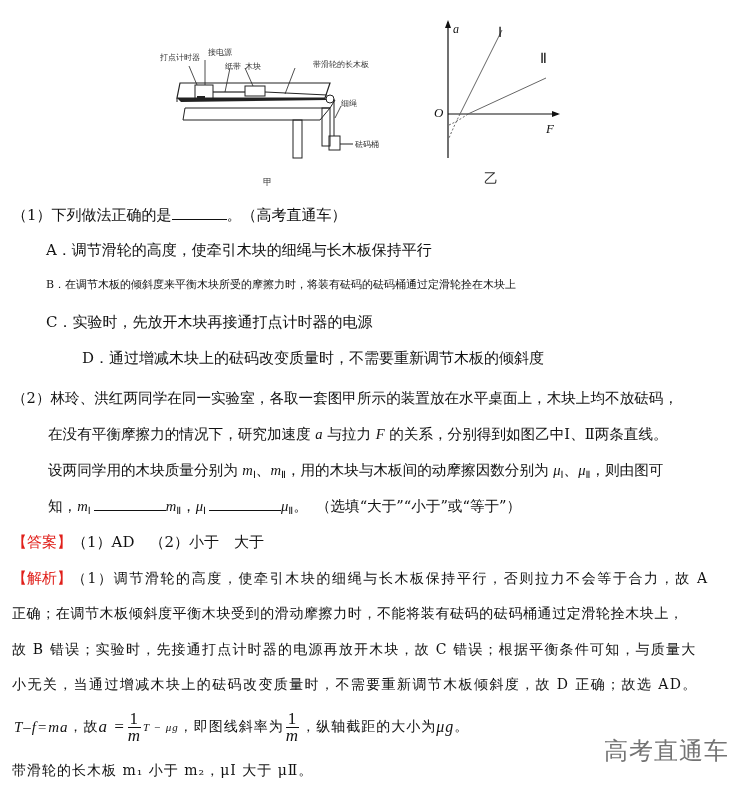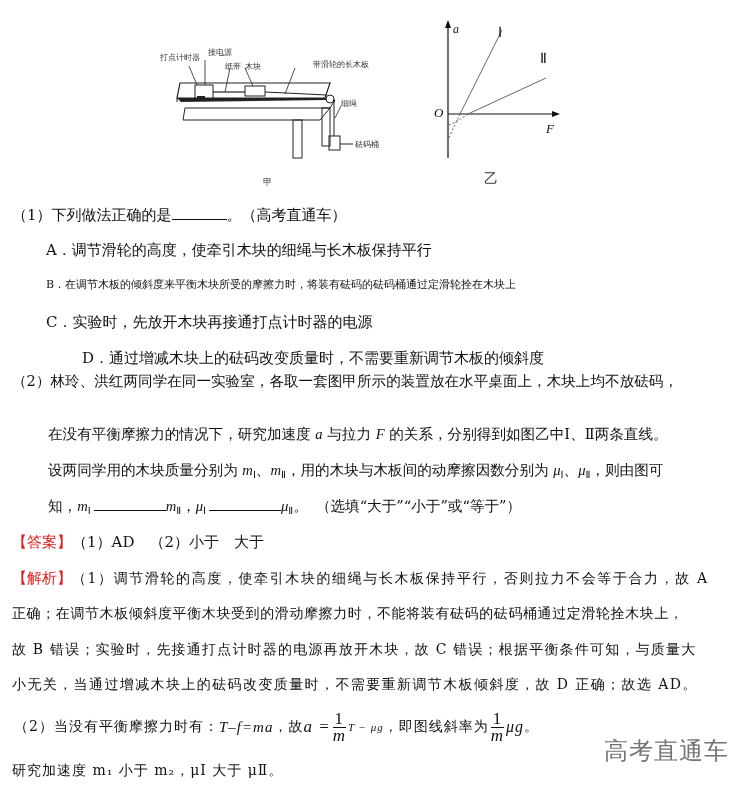--- a/index.html
+++ b/index.html
@@ -106,21 +106,21 @@
 <div class="abs opt" style="left:46px; top:277px; font-size:11px;">
   <span>B．</span><span>在调节木板的倾斜度来平衡木块所受的摩擦力时，将装有砝码的砝码桶通过定滑轮拴在木块上</span>
 </div>
 <div class="abs opt" style="left:46px; top:313px;">
   <span>C．</span><span>实验时，先放开木块再接通打点计时器的电源</span>
 </div>
 <div class="abs opt" style="left:42px; top:349px;margin-left:40px;">
   <span>D．</span><span>通过增减木块上的砝码改变质量时，不需要重新调节木板的倾斜度</span>
 </div>
 
-<div class="abs q" style="left:12px; top:370px; font-size:14.6px;">（2）林玲、洪红两同学在同一实验室，各取一套图甲所示的装置放在水平桌面上，木块上均不放砝码，</div>
+<div class="abs q" style="left:12px; top:387px; font-size:14.6px;">（2）林玲、洪红两同学在同一实验室，各取一套图甲所示的装置放在水平桌面上，木块上均不放砝码，</div>
 <div class="abs q" style="left:48px; top:423px; font-size:14.6px;">
   <span>在没有平衡摩擦力的情况下，研究加速度 </span><span class="it">a</span><span> 与拉力 </span><span class="it">F</span><span> 的关系，分别得到如图乙中Ⅰ、Ⅱ两条直线。</span>
 </div>
 <div class="abs q" style="left:48px; top:459px; font-size:14.6px;">
   <span>设两同学用的木块质量分别为 </span><span class="it">m</span><span class="sub">Ⅰ</span><span>、</span><span class="it">m</span><span class="sub">Ⅱ</span><span>，用的木块与木板间的动摩擦因数分别为 </span><span class="it">μ</span><span class="sub">Ⅰ</span><span>、</span><span class="it">μ</span><span class="sub">Ⅱ</span><span>，则由图可</span>
 </div>
 <div class="abs q" style="left:48px; top:495px; font-size:14.6px;">
   <span>知，</span><span class="it">m</span><span class="sub">Ⅰ</span><span class="blank" style="width:72px; margin-left:3px;"></span><span class="it">m</span><span class="sub">Ⅱ</span><span>，</span><span class="it">μ</span><span class="sub">Ⅰ</span><span class="blank" style="width:72px; margin-left:3px;"></span><span class="it">μ</span><span class="sub">Ⅱ</span><span>。</span><span style="margin-left:8px;">（选填“大于”“小于”或“等于”）</span>
 </div>
 
@@ -129,33 +129,33 @@
 </div>
 
 <div class="abs ana" style="left:12px; top:569px;">
   <span class="red" style="font-size:15px; letter-spacing:0;">【解析】</span><span>（1）调节滑轮的高度，使牵引木块的细绳与长木板保持平行，否则拉力不会等于合力，故 A</span>
 </div>
 <div class="abs ana" style="left:12px; top:605px; letter-spacing:0.6px;">正确；在调节木板倾斜度平衡木块受到的滑动摩擦力时，不能将装有砝码的砝码桶通过定滑轮拴木块上，</div>
 <div class="abs ana" style="left:12px; top:641px; letter-spacing:1.2px;">故 B 错误；实验时，先接通打点计时器的电源再放开木块，故 C 错误；根据平衡条件可知，与质量大</div>
 <div class="abs ana" style="left:12px; top:676px; letter-spacing:1.4px;">小无关，当通过增减木块上的砝码改变质量时，不需要重新调节木板倾斜度，故 D 正确；故选 AD。</div>
 
 <div class="abs" style="left:14px; top:704px; font-size:14px; letter-spacing:1px; height:46px; display:flex; align-items:center;">
-  <span>（2）当没有平衡摩擦力时有：</span>
   <span class="it" style="font-size:15px;">T–f=ma</span>
   <span>，故 </span>
   <span class="it" style="font-size:17px;">a =</span>
   <span class="frac">
       <span class="num">1</span>
       <span class="den">m</span>
     </span>
   <span class="it" style="font-size:11px;">T − μg</span>
   <span>，即图线斜率为</span>
   <span class="frac">
       <span class="num">1</span>
       <span class="den">m</span>
     </span>
+  <span>，纵轴截距的大小为 </span>
   <span class="it" style="font-size:16px;">μg</span>
   <span>。</span>
 </div>
 
-<div class="abs ana" style="left:12px; top:762px; letter-spacing:1px;">研究加速度 m₁ 小于 m₂，μⅠ 大于 μⅡ。</div>
+<div class="abs ana" style="left:12px; top:762px; letter-spacing:1px;">带滑轮的长木板 m₁ 小于 m₂，μⅠ 大于 μⅡ。</div>
 
 <div class="abs watermark" style="left:604px; top:735px;">高考直通车</div>
 
 </body></html>

